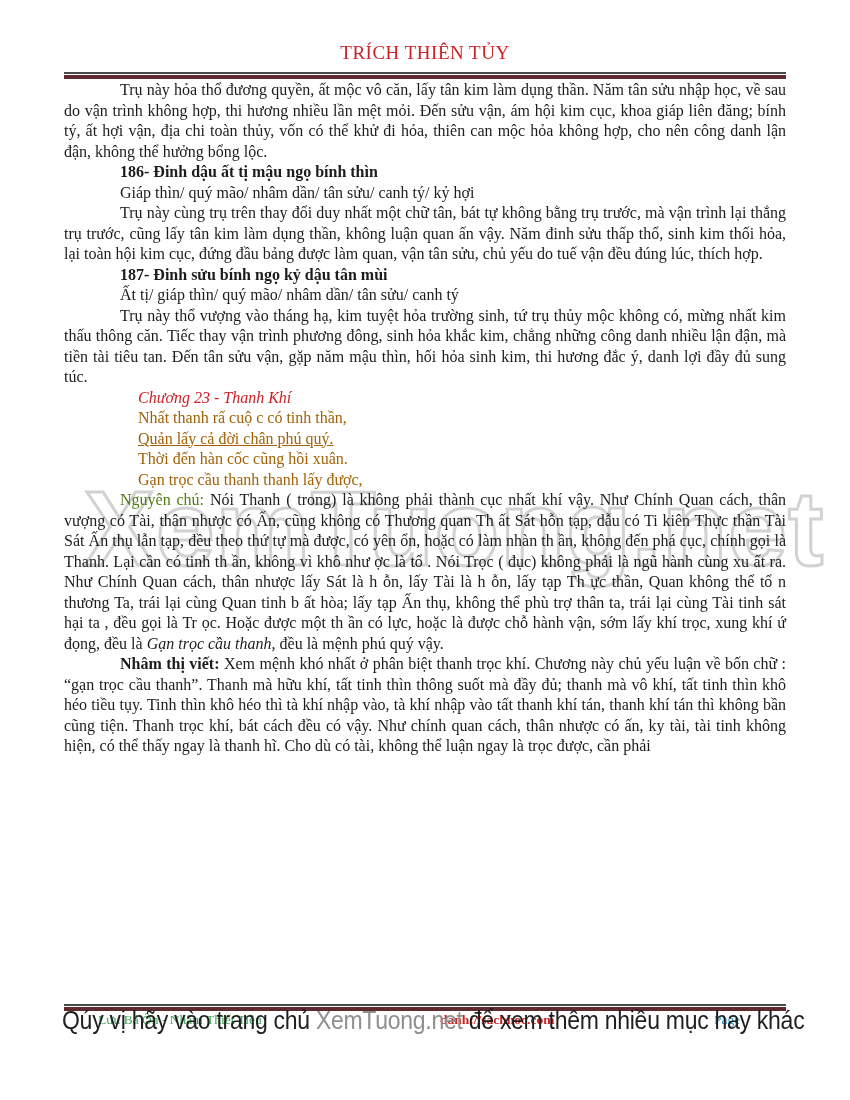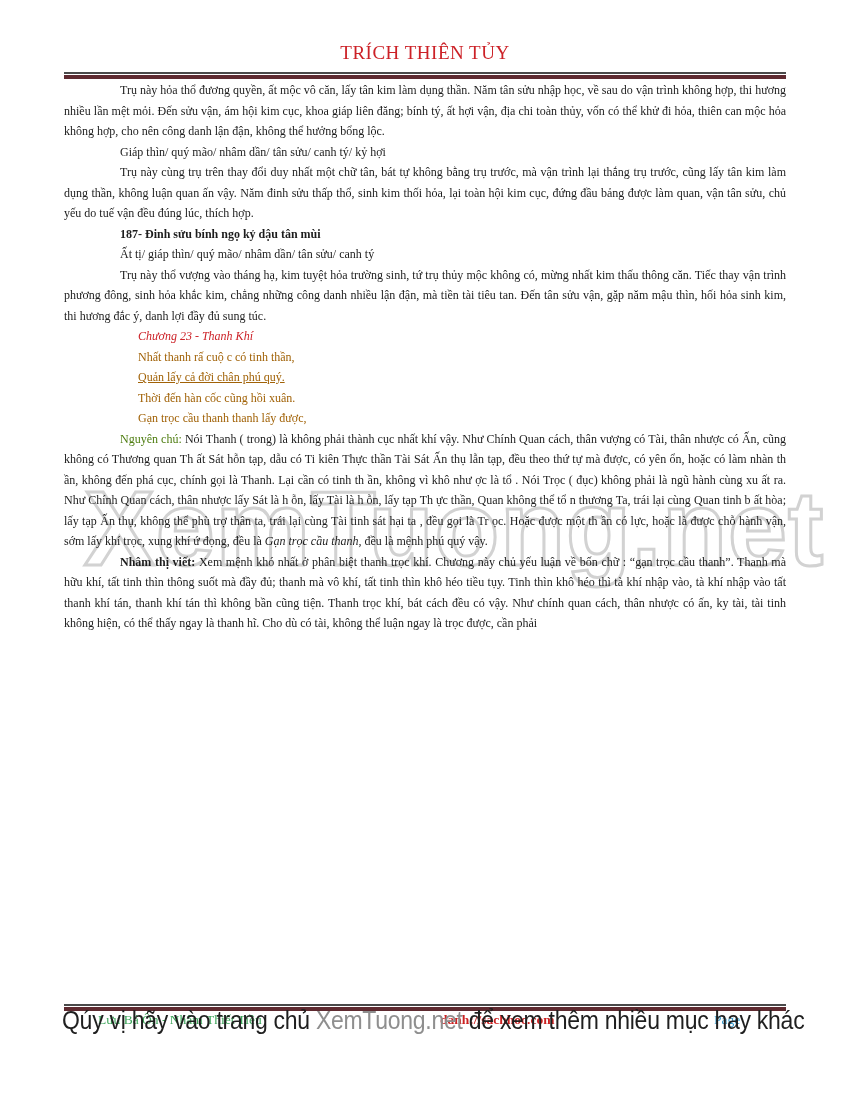--- a/index.html
+++ b/index.html
@@ -13,21 +13,21 @@
         white-space:nowrap;user-select:none;}
   
   .doc-header{position:relative;z-index:1;text-align:center;}
   .title{margin:0 0 8px;font-size:19px;font-weight:normal;letter-spacing:.5px;color:#cc2127;}
   .rule-double{height:8px;}
   .rule-double .thin{height:2px;background:#4a4a4a;}
   .rule-double .gap{height:1px;background:#fff;}
   .rule-double .thick{height:4px;background:#5e2a30;}
   
   .content{position:relative;z-index:1;}
-  .content p{margin:0;font-size:12px;line-height:20.5px;text-align:justify;text-indent:56px;}
+  .content p{margin:0;font-size:16px;line-height:20.5px;text-align:justify;text-indent:56px;}
   .para{margin-top:9px;}
   .heading{font-weight:bold;margin-top:13px;}
   .pillars{margin-top:9px;}
   .chapter-heading{color:#cc2127;font-style:italic;margin-top:13px;text-indent:74px !important;text-align:left;}
   .poem-line{color:#a16207;margin-top:15px;text-indent:74px !important;text-align:left;}
   .poem-line.u{text-decoration:underline;}
   .label-green{color:#4d7c0f;font-weight:normal;}
   .label-bold{font-weight:bold;}
   .it{font-style:italic;}
   
@@ -55,20 +55,21 @@
       <div class="thin"></div>
       <div class="gap"></div>
       <div class="thick"></div>
     </div>
   </header>
 
   <main class="content">
 
     <p class="para">Trụ này hỏa thổ đương quyền, ất mộc vô căn, lấy tân kim làm dụng thần. Năm tân sửu nhập học, về sau do vận trình không hợp, thi hương nhiều lần mệt mỏi. Đến sửu vận, ám hội kim cục, khoa giáp liên đăng; bính tý, ất hợi vận, địa chi toàn thủy, vốn có thể khử đi hỏa, thiên can mộc hỏa không hợp, cho nên công danh lận đận, không thể hưởng bổng lộc.</p>
 
+    <p class="heading">186- Đinh dậu ất tị mậu ngọ bính thìn</p>
     <p class="pillars">Giáp thìn/ quý mão/ nhâm dần/ tân sửu/ canh tý/ kỷ hợi</p>
     <p class="para">Trụ này cùng trụ trên thay đổi duy nhất một chữ tân, bát tự không bằng trụ trước, mà vận trình lại thắng trụ trước, cũng lấy tân kim làm dụng thần, không luận quan ấn vậy. Năm đinh sửu thấp thổ, sinh kim thối hỏa, lại toàn hội kim cục, đứng đầu bảng được làm quan, vận tân sửu, chủ yếu do tuế vận đều đúng lúc, thích hợp.</p>
 
     <p class="heading">187- Đinh sửu bính ngọ kỷ dậu tân mùi</p>
     <p class="pillars">Ất tị/ giáp thìn/ quý mão/ nhâm dần/ tân sửu/ canh tý</p>
     <p class="para">Trụ này thổ vượng vào tháng hạ, kim tuyệt hỏa trường sinh, tứ trụ thủy mộc không có, mừng nhất kim thấu thông căn. Tiếc thay vận trình phương đông, sinh hỏa khắc kim, chẳng những công danh nhiều lận đận, mà tiền tài tiêu tan. Đến tân sửu vận, gặp năm mậu thìn, hối hỏa sinh kim, thi hương đắc ý, danh lợi đầy đủ sung túc.</p>
 
     <p class="chapter-heading">Chương 23 - Thanh Khí</p>
     <p class="poem-line">Nhất thanh rấ cuộ c có tinh thần,</p>
     <p class="poem-line u">Quản lấy cả đời chân phú quý.</p>

